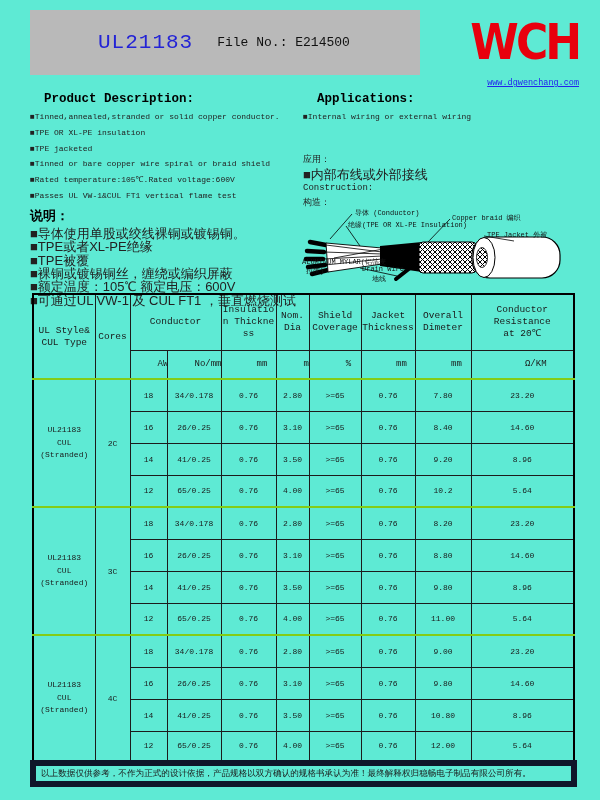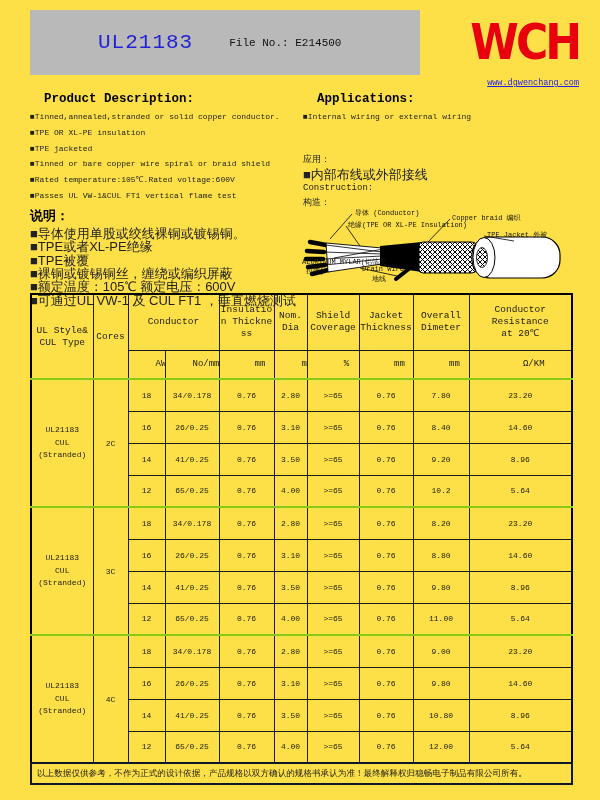--- a/index.html
+++ b/index.html
@@ -1,28 +1,28 @@
 <!DOCTYPE html>
 <html><head>
 <meta charset="utf-8">
 <style>
   * { margin:0; padding:0; box-sizing:border-box; }
   html,body { background:#fff; }
   #page {
-    position:relative; width:600px; height:800px; background:#fde047;
+    position:relative; width:600px; height:800px; background:#5eead4;
     font-family:"Liberation Mono","DejaVu Sans Mono",monospace; color:#1a1a1a;
     overflow:hidden;
   }
   
   .header-bar {
     position:absolute; left:30px; top:10px; width:390px; height:65px;
     background:#b9b9b9; display:flex; align-items:center;
   }
   .page-title { margin-left:68px; font-size:21px; color:#2323d6; letter-spacing:1px; }
-  .file-no   { margin-left:36px; font-size:11px; color:#111; }
+  .file-no   { margin-left:24px; font-size:13px; color:#111; }
   .logo-block { position:absolute; left:430px; top:4px; width:118px; text-align:right;margin-left:31px; }
   .logo-text {
     font-family:"DejaVu Sans","Liberation Sans",sans-serif;
     font-weight:800; font-size:44px; line-height:68px; color:#e8000d;
     letter-spacing:-3px; transform:scaleY(1.12); transform-origin:top center;
   }
   .website { display:inline-block; margin-top:2px; font-size:8.5px; color:#2222ee; text-decoration:underline; }
   
   .left-col  { position:absolute; left:30px;  top:92px; width:268px; }
   .right-col { position:absolute; left:303px; top:92px; width:270px; }
@@ -47,21 +47,21 @@
     font-weight:normal; padding:0; overflow:hidden;
   }
   .spec-table thead th { font-size:9.5px; line-height:1.25; }
   .spec-table thead tr.h1 th { height:56px; }
   .spec-table thead tr.h2 th { height:29px; font-size:9px;padding-left:27px; }
   .spec-table tbody td { height:32px; font-size:8px; }
   .spec-table tbody td.c-style { font-size:8px; line-height:1.55; }
   .spec-table tbody tr.group-first td { border-top:2px solid #84cc16; }
   .spec-table tfoot td {
     height:21px; font-size:8.6px; text-align:left; padding:0 5px;
-    border:2px solid #0f172a; font-family:"Liberation Sans","DejaVu Sans",sans-serif;
+    border:6px solid #0f172a; font-family:"Liberation Sans","DejaVu Sans",sans-serif;
     white-space:nowrap;
   }
   .pre { white-space:pre-line; }
   .brk { word-break:break-all; }
 </style>
 </head>
 <body>
 
 <div id="page">
 

